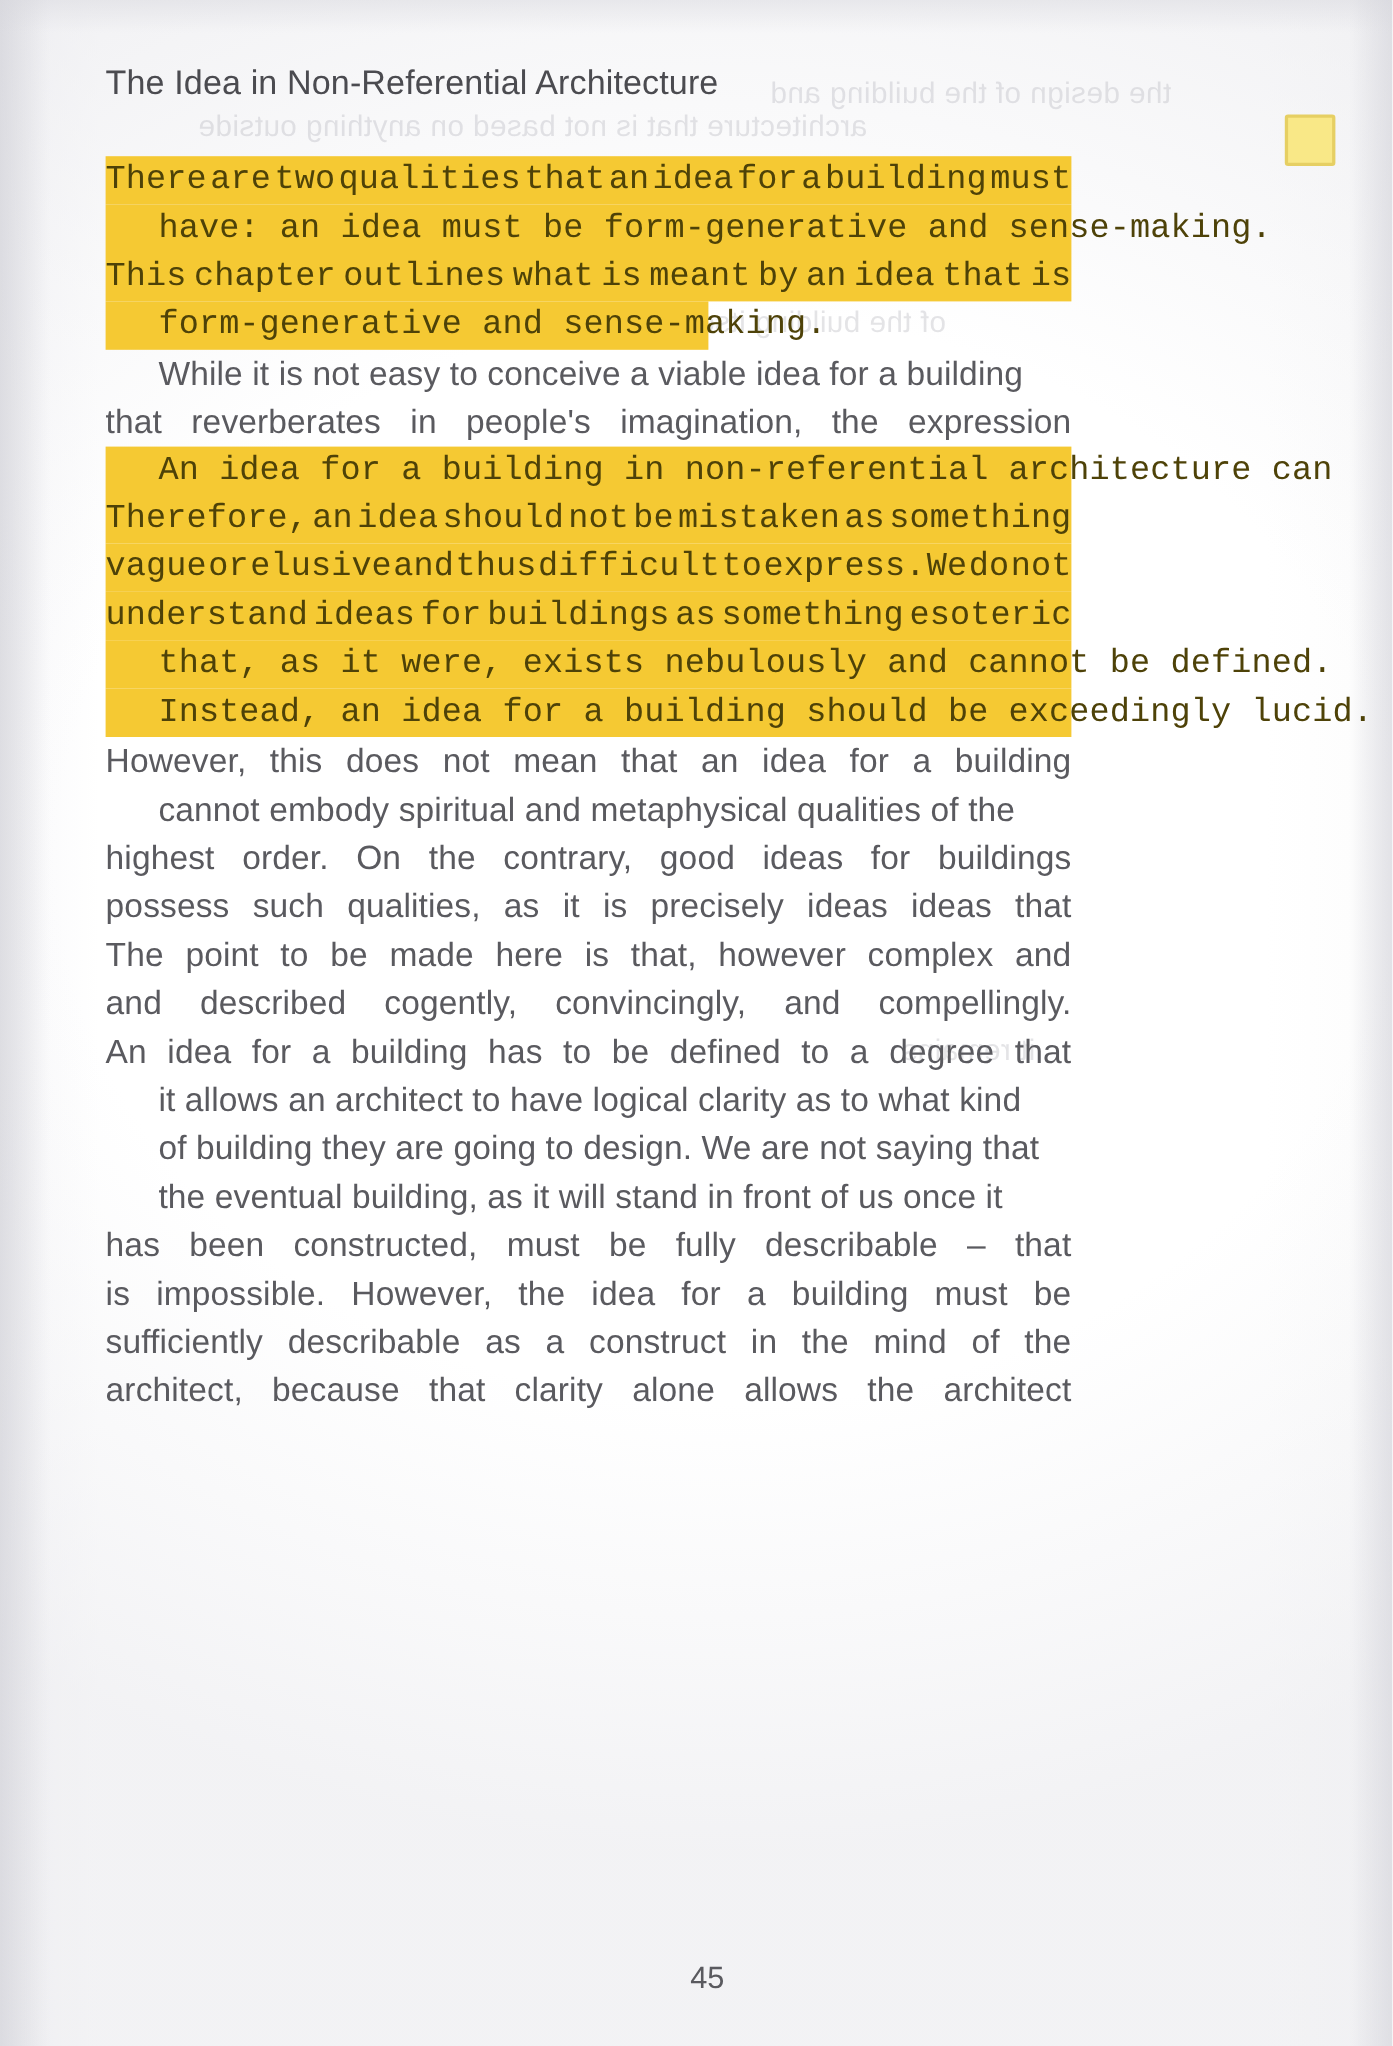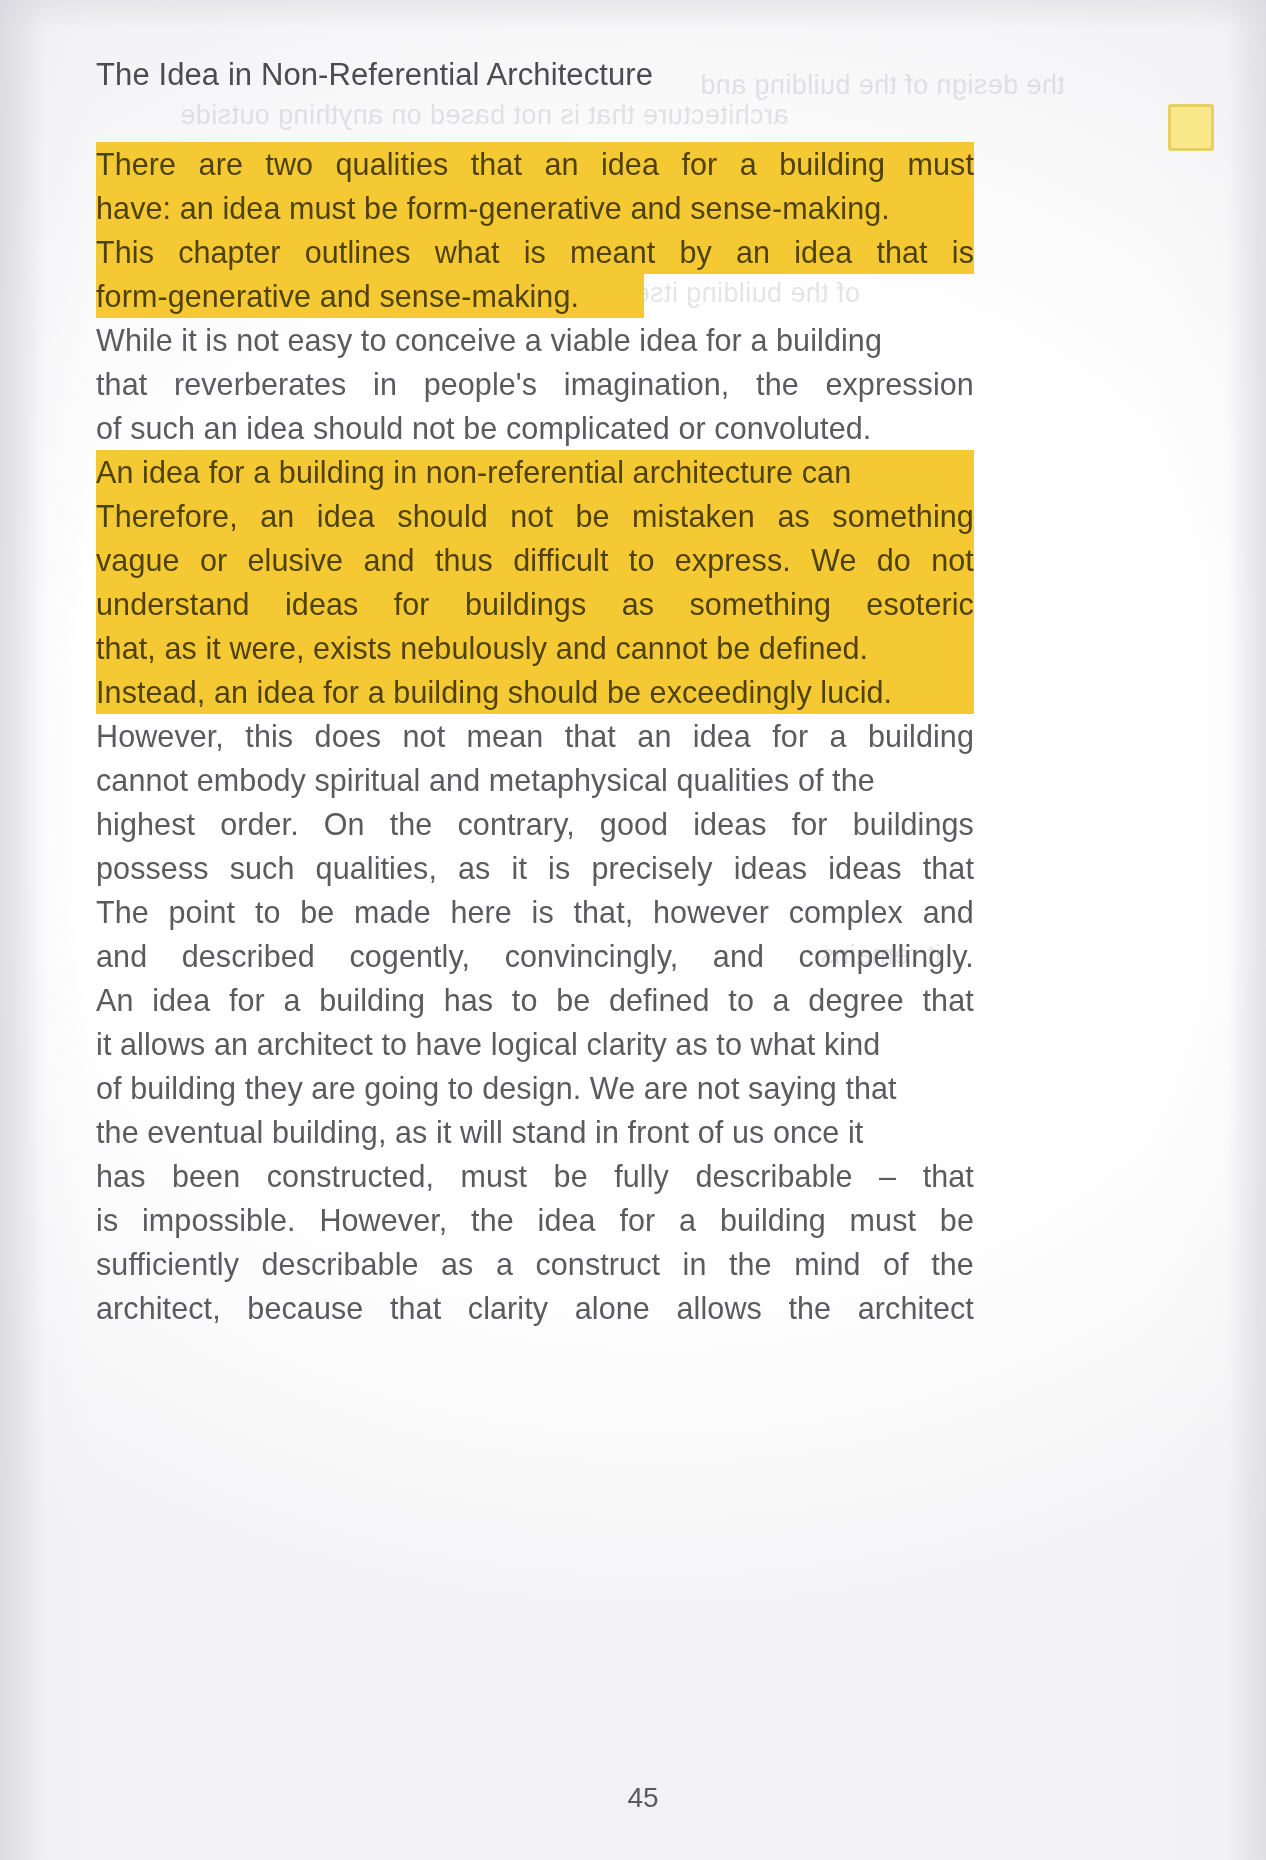--- a/index.html
+++ b/index.html
@@ -119,20 +119,21 @@
     display: flex;
     justify-content: space-between;
     width: 878px;
   }
 
   .tline.just > span { display: inline-block; }
 
   
   .tline.flow {
     display: block;
+    padding-left: 48px;
   }
 
   .line-wrap {
     position: relative;
     height: 44px;
   }
 
   .hl-band {
     position: absolute;
     left: 0;
@@ -140,21 +141,21 @@
     height: 44px;
     background: #f5c933;
     z-index: 0;
   }
 
   .line-text {
     position: relative;
     z-index: 1;
   }
 
-  .line-text.onhl { color: #4e4208; }
+  .line-text.onhl { color: #4e4208; font-family: Liberation Mono, monospace; }
 
   
   .marker-square {
     position: absolute;
     left: 1168px;
     top: 104px;
     width: 46px;
     height: 47px;
     background: #f9e887;
     border: 3px solid #e6cf63;
@@ -242,23 +243,20 @@
         <div class="line-wrap">
           <div class="tline line-text just">
             <span>that</span>
             <span>reverberates</span>
             <span>in</span>
             <span>people's</span>
             <span>imagination,</span>
             <span>the</span>
             <span>expression</span>
           </div>
-        </div>
-        <div class="line-wrap">
-          <div class="tline line-text flow">of such an idea should not be complicated or convoluted.</div>
         </div>
         <div class="line-wrap">
           <div class="hl-band" style="width: 878px;"></div>
           <div class="tline line-text flow onhl">An idea for a building in non-referential architecture can</div>
         </div>
         <div class="line-wrap">
           <div class="hl-band" style="width: 878px;"></div>
           <div class="tline line-text just onhl">
             <span>Therefore,</span>
             <span>an</span>

